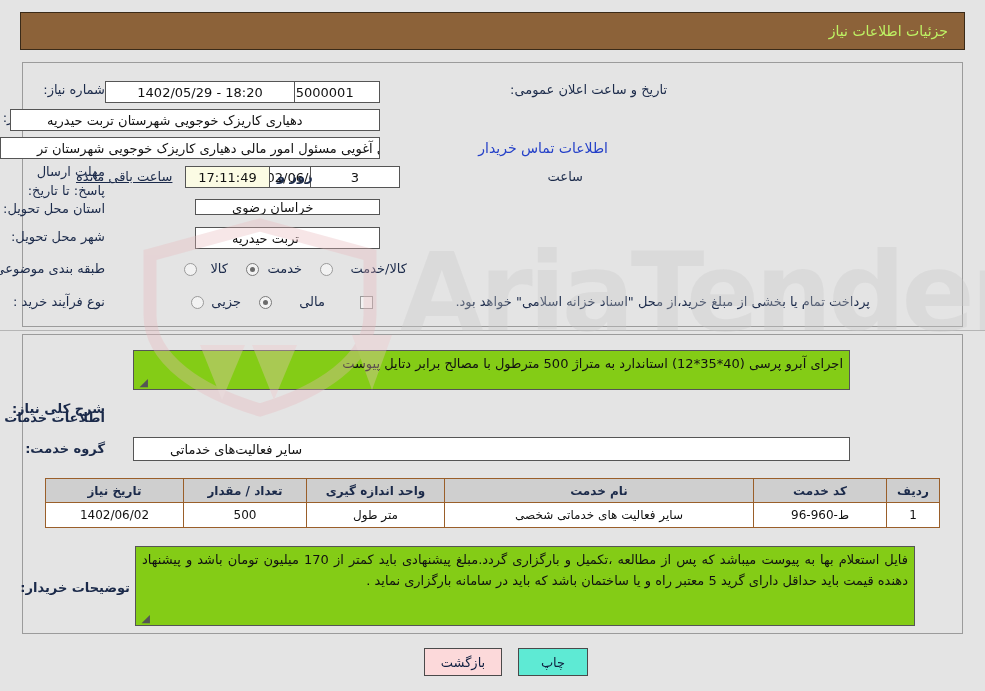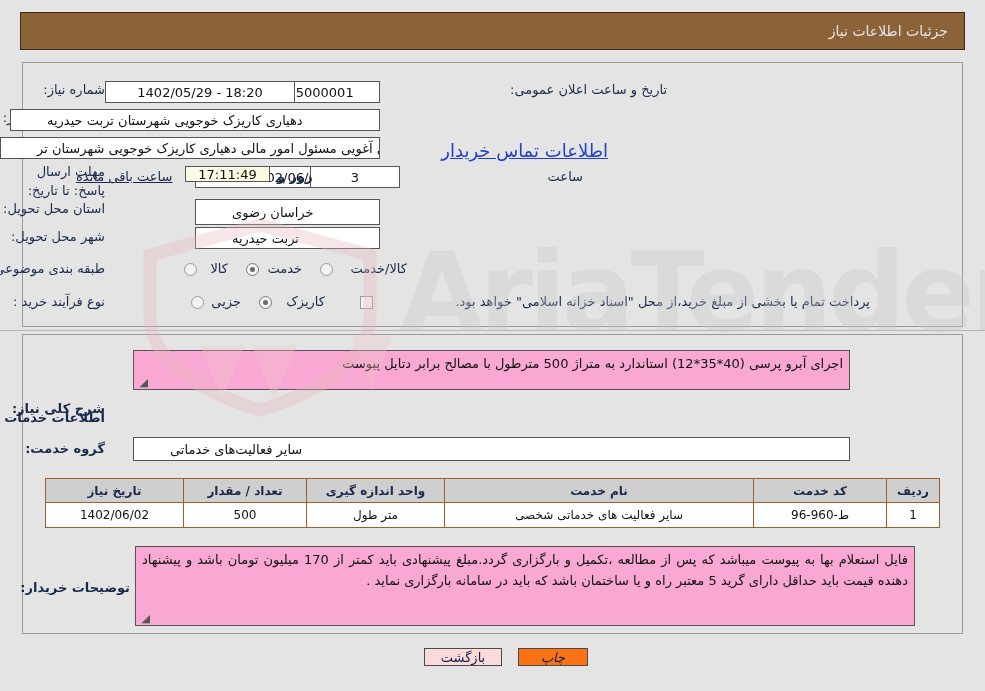--- a/index.html
+++ b/index.html
@@ -33,21 +33,21 @@
     left: 20px; top: 12px;
     width: 945px; height: 38px;
     background: #8c6239;
     border: 1px solid #3a2a18;
     box-sizing: border-box;
     display: flex;
     align-items: center;
     justify-content: flex-start;
   }
   .titlebar .t {
-    color: #e5e5e5;
+    color: #bef264;
     font-size: 14px;
     padding-right: 16px;
     white-space: nowrap;
   }
 
   
   .panel {
     position: absolute;
     border: 1px solid #9b9b9b;
     box-sizing: border-box;
@@ -77,26 +77,25 @@
     padding: 0 5px;
     overflow: hidden;
     white-space: nowrap;
   }
   .fld.center { justify-content: center; }
   .fld.right  { justify-content: flex-end; padding-left: 36px; }
   .fld.yellow { background: #fbfbe4; }
 
   .linktxt {
     position: absolute;
-    font-size: 18px;
+    font-size: 14px;
     color: #2440c8;
     white-space: nowrap;
     cursor: pointer;
     z-index: 8;
-    text-decoration: underline;
   }
 
   
   .radio {
     position: absolute;
     width: 13px; height: 13px;
     border-radius: 50%;
     border: 1px solid #9a9a9a;
     background: #f2f2f2;
     box-sizing: border-box;
@@ -115,21 +114,21 @@
     position: absolute;
     width: 13px; height: 13px;
     border: 1px solid #9a9a9a;
     background: #f2f2f2;
     box-sizing: border-box;
   }
 
   
   .ta {
     position: absolute;
-    background: #f9a8d4;
+    background: #84cc16;
     border: 1px solid #555555;
     box-sizing: border-box;
     font-size: 13px;
     color: #111;
     padding: 3px 6px;
     overflow: hidden;
     line-height: 1.6;
     text-align: justify;
   }
   .ta .grip {
@@ -183,23 +182,23 @@
   .btn {
     position: absolute;
     border: 1px solid #4a4a4a;
     box-sizing: border-box;
     font-size: 13px;
     display: flex;
     align-items: center;
     justify-content: center;
     color: #102040;
     cursor: pointer;
-    height: 18px;
-  }
-  .btn.print  { background: #f97316; font-style: italic; }
+    height: 28px;
+  }
+  .btn.print  { background: #5eead4; }
   .btn.back   { background: #fcd9da; }
 
   
   .hr {
     position: absolute;
     left: 0; width: 985px;
     height: 1px;
     background: #b5b5b5;
   }
 </style>
@@ -241,25 +240,25 @@
   <div class="linktxt" style="right:377px; top:140px;">اطلاعات تماس خریدار</div>
 
   <div class="lbl" style="right:880px; top:163px; width:85px; line-height:1.45; white-space:normal;">مهلت ارسال پاسخ: تا تاریخ:</div>
   <div class="fld center" style="right:605px; top:166px; width:185px; height:22px;">1402/06/02</div>
 
   <div class="lbl" style="right:402px; top:169px;">ساعت</div>
 
   <div class="fld center" style="right:600px; top:166px; width:90px; height:22px; left:310px; right:auto;">3</div>
   <div class="lbl" style="left:277px; top:169px; right:auto;font-weight:bold;">روز و</div>
 
-  <div class="fld center yellow" style="left:185px; top:166px; width:85px; height:16px; right:auto;">17:11:49</div>
+  <div class="fld center yellow" style="left:185px; top:166px; width:85px; height:22px; right:auto;">17:11:49</div>
   <div class="lbl" style="left:76px; top:169px; right:auto;text-decoration:underline;">ساعت باقی مانده</div>
 
   <div class="lbl" style="right:880px; top:201px;">استان محل تحویل:</div>
-  <div class="fld right" style="right:605px; top:199px; width:185px; height:26px;">خراسان رضوی</div>
+  <div class="fld right" style="right:605px; top:199px; width:185px; height:16px;">خراسان رضوی</div>
 
   <div class="lbl" style="right:880px; top:229px;">شهر محل تحویل:</div>
   <div class="fld right" style="right:605px; top:227px; width:185px; height:22px;">تربت حیدریه</div>
 
   <div class="lbl" style="right:880px; top:261px;">طبقه بندی موضوعی:</div>
 
   <div class="radio" style="right:788px; top:263px;"></div>
   <div class="lbl" style="right:757px; top:261px;">کالا</div>
 
   <div class="radio on" style="right:726px; top:263px;"></div>
@@ -267,21 +266,21 @@
 
   <div class="radio" style="right:652px; top:263px;"></div>
   <div class="lbl" style="right:578px; top:261px;">کالا/خدمت</div>
 
   <div class="lbl" style="right:880px; top:294px;">نوع فرآیند خرید :</div>
 
   <div class="radio" style="right:781px; top:296px;"></div>
   <div class="lbl" style="right:744px; top:294px;">جزیی</div>
 
   <div class="radio on" style="right:713px; top:296px;"></div>
-  <div class="lbl" style="right:660px; top:294px;">کاریزک</div>
+  <div class="lbl" style="right:660px; top:294px;">مالی</div>
 
   <div class="checkbox" style="right:612px; top:296px;"></div>
   <div class="lbl" style="right:115px; top:294px;">پرداخت تمام یا بخشی از مبلغ خرید،از محل "اسناد خزانه اسلامی" خواهد بود.</div>
 
   <div class="hr" style="top:330px;"></div>
 
   <div class="panel" id="panel-mid"></div>
 
   <div class="lbl b" style="right:880px; top:362px;margin-top:39px;">شرح کلی نیاز:</div>
   <div class="ta" style="right:135px; top:350px; width:717px; height:40px;">

